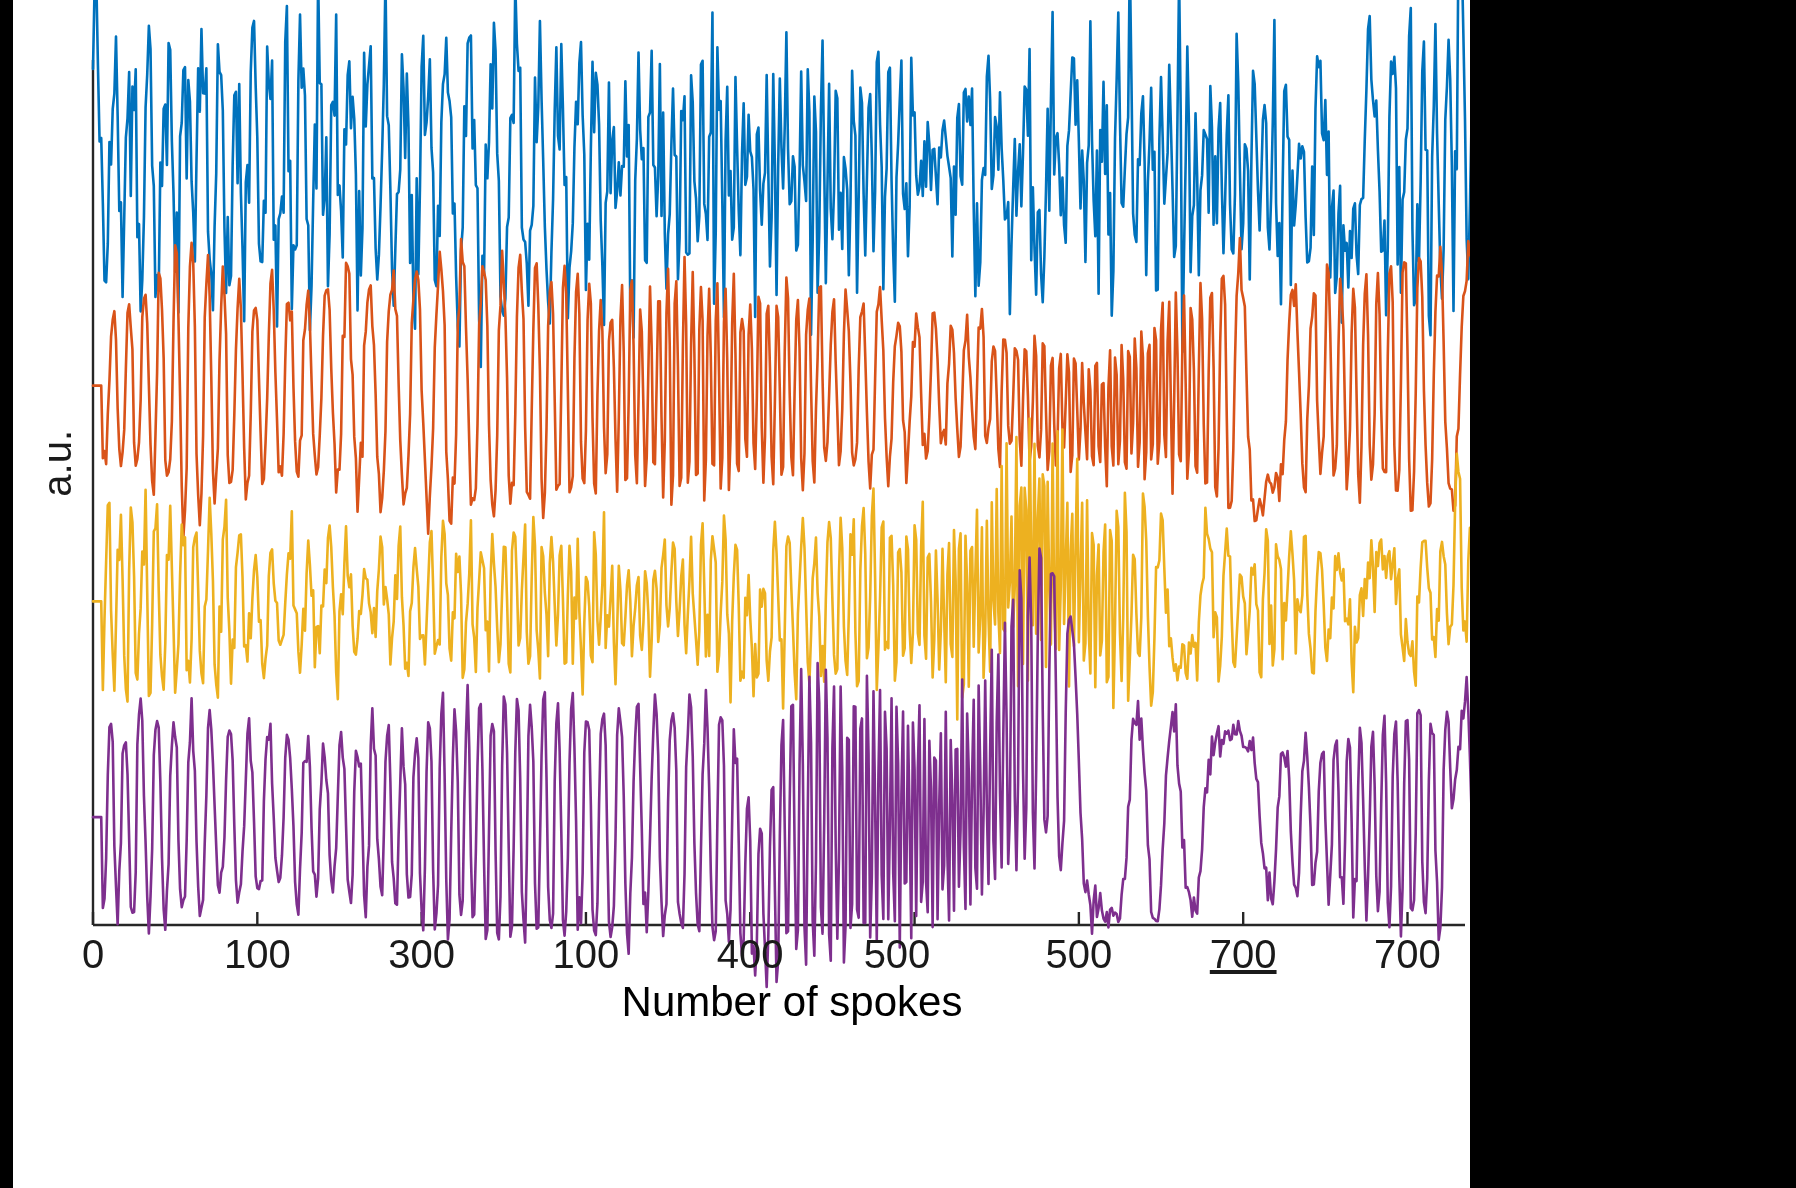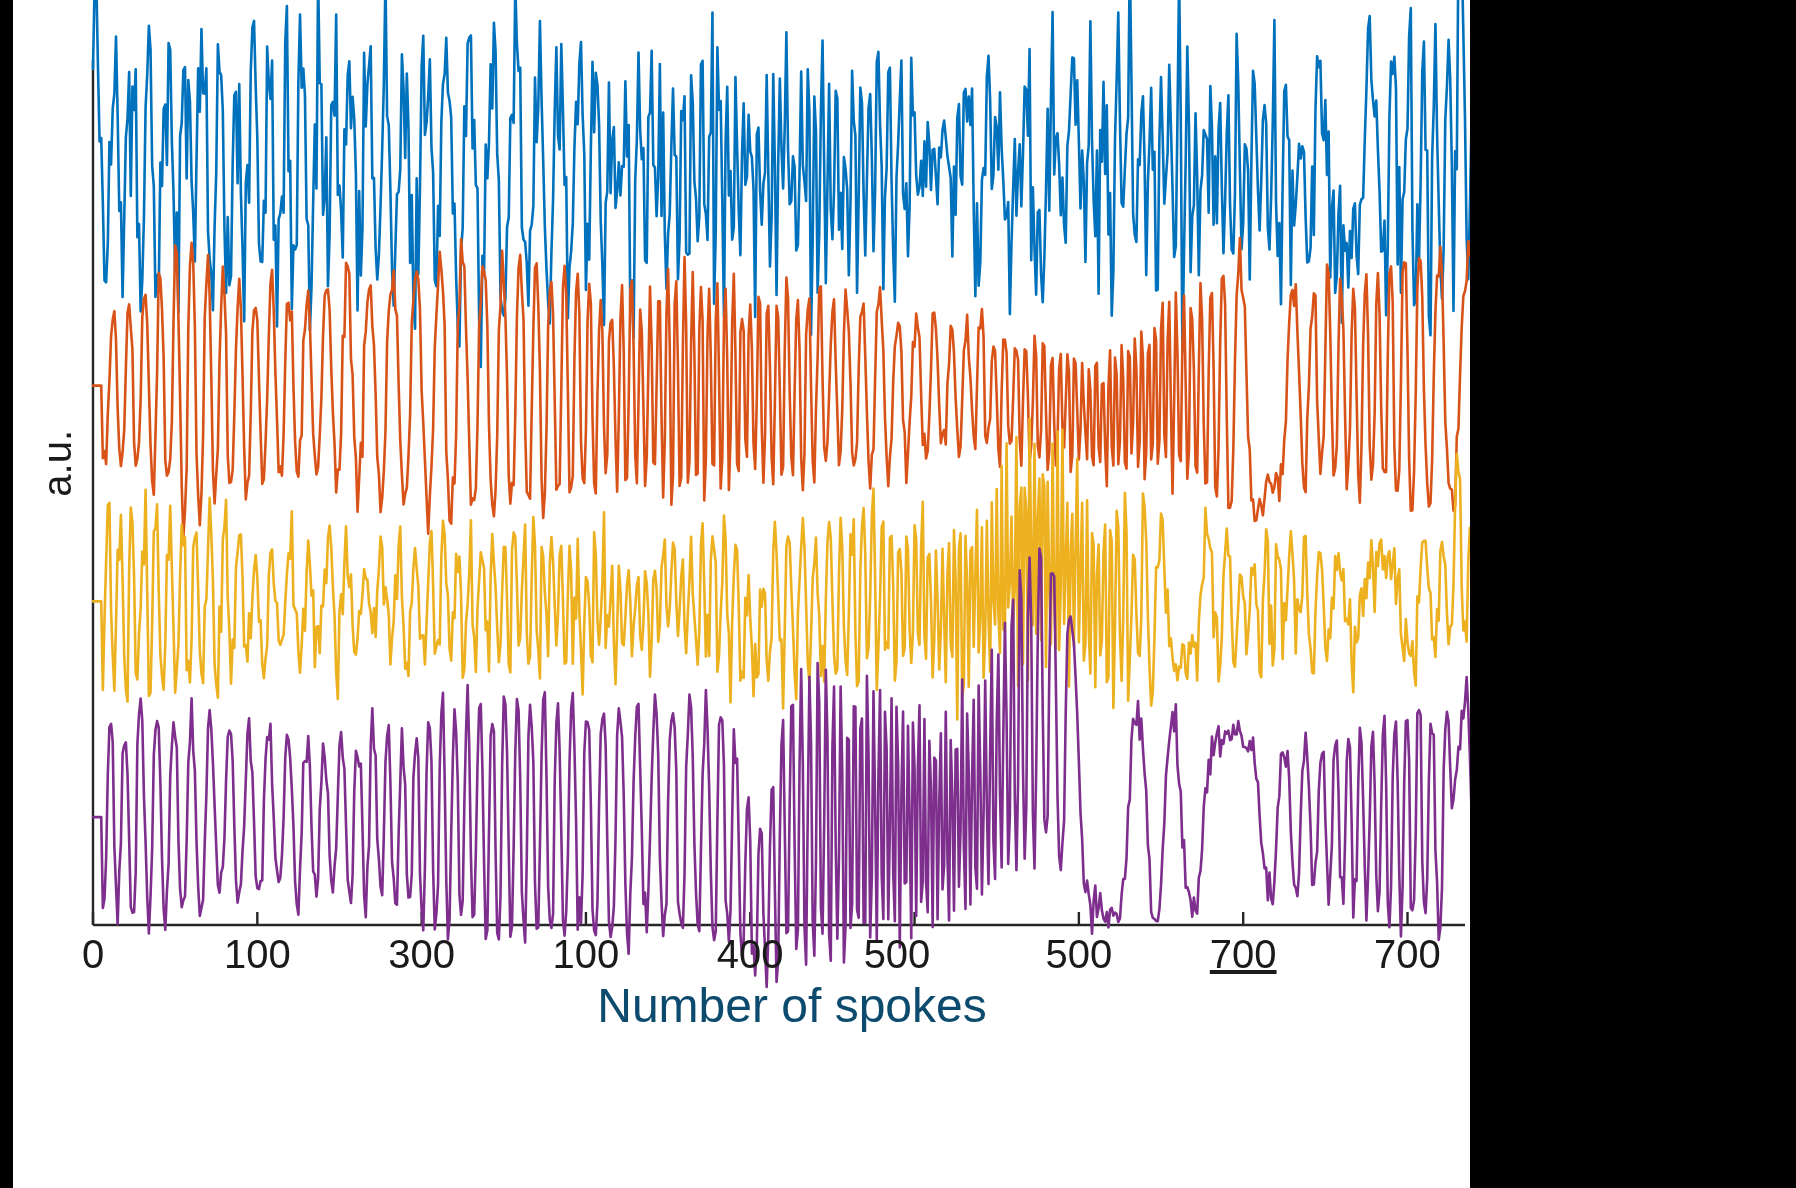--- a/index.html
+++ b/index.html
@@ -15,21 +15,21 @@
   #rightbar{position:absolute;left:1470px;top:0;width:326px;height:1188px;background:#000;}
   #axes-svg{position:absolute;left:0;top:0;}
 
   #ylabel{
     position:absolute;left:22px;top:430px;
     transform-origin:left top;transform:rotate(-90deg) translate(-100%,0);
     font-size:40px;color:#1a1a1a;white-space:nowrap;letter-spacing:0px;
   }
   #xlabel{
     position:absolute;left:93px;top:978px;width:1372px;text-align:center;
-    font-size:48px;color:#0c4a6e;
+    font-size:42px;color:#000000;
   }
   .xtick-label{
     position:absolute;top:932px;font-size:40px;color:#1a1a1a;
     transform:translateX(-50%);white-space:nowrap;
   }
 </style>
 </head>
 <body>
 
 <div id="root">

